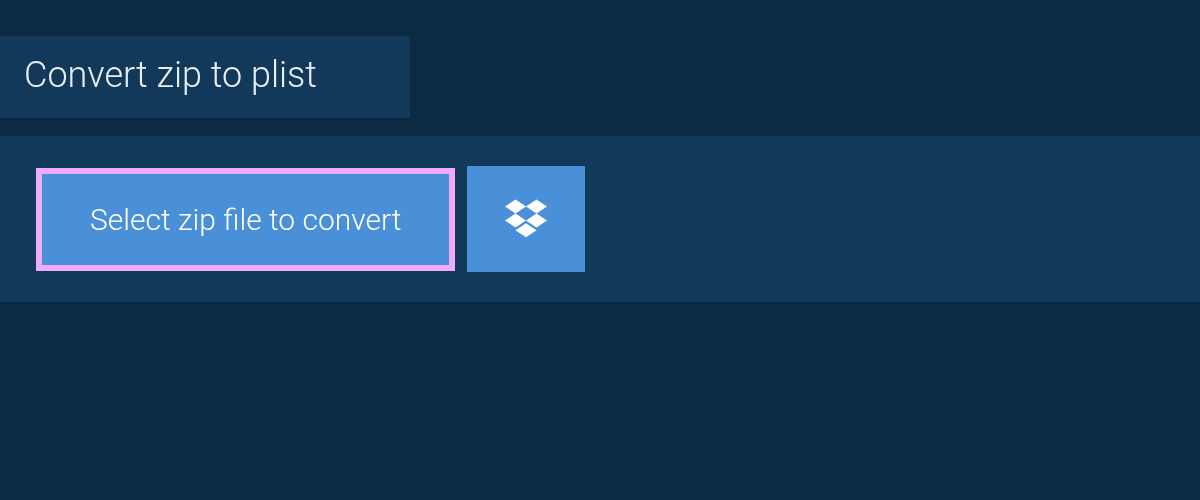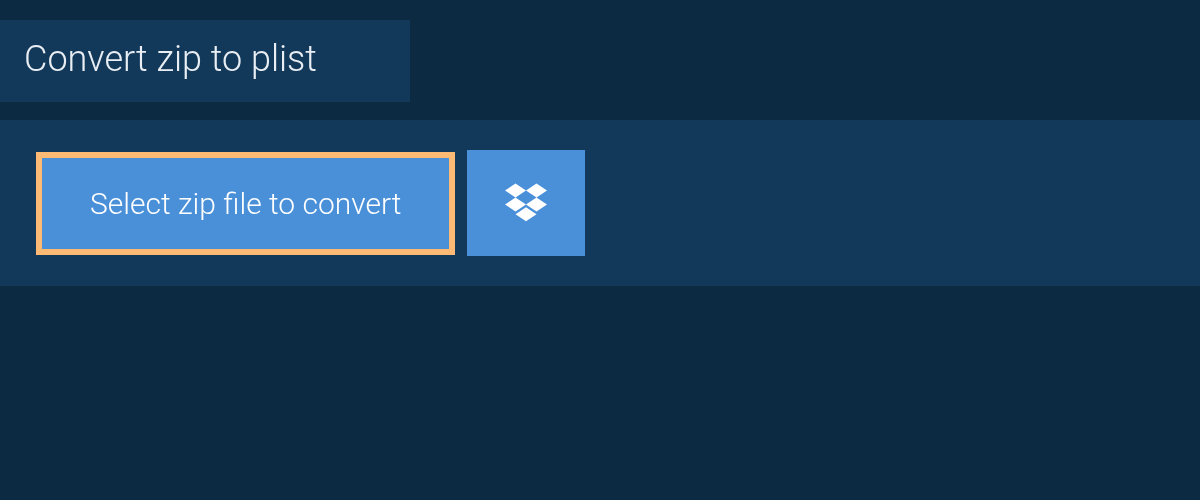--- a/index.html
+++ b/index.html
@@ -14,37 +14,37 @@
       font-family: -apple-system, BlinkMacSystemFont, "Segoe UI", Roboto, Helvetica, Arial, sans-serif;
       overflow: hidden;
     }
     .title-bar {
       background: #13395a;
       color: #e8eef3;
       font-size: 36px;
       font-weight: 300;
       padding: 18px 24px 22px 24px;
       display: inline-block;
-      margin-top: 20px;
+      margin-top: 36px;
       margin-left: 0;
       width: 410px;
     }
     .main-area {
       background: #13395a;
       margin-top: 18px;
       padding: 30px 0 30px 36px;
       width: 100%;
       display: flex;
       align-items: center;
       gap: 12px;
     }
     .select-button {
       background: #4a90d9;
       color: #ffffff;
-      border: 6px solid #fdba74;
+      border: 6px solid #f0abfc;
       font-size: 30px;
       font-weight: 300;
       padding: 28px 48px;
       cursor: pointer;
       display: inline-flex;
       align-items: center;
       justify-content: center;
     }
     .dropbox-button {
       background: #4a90d9;

